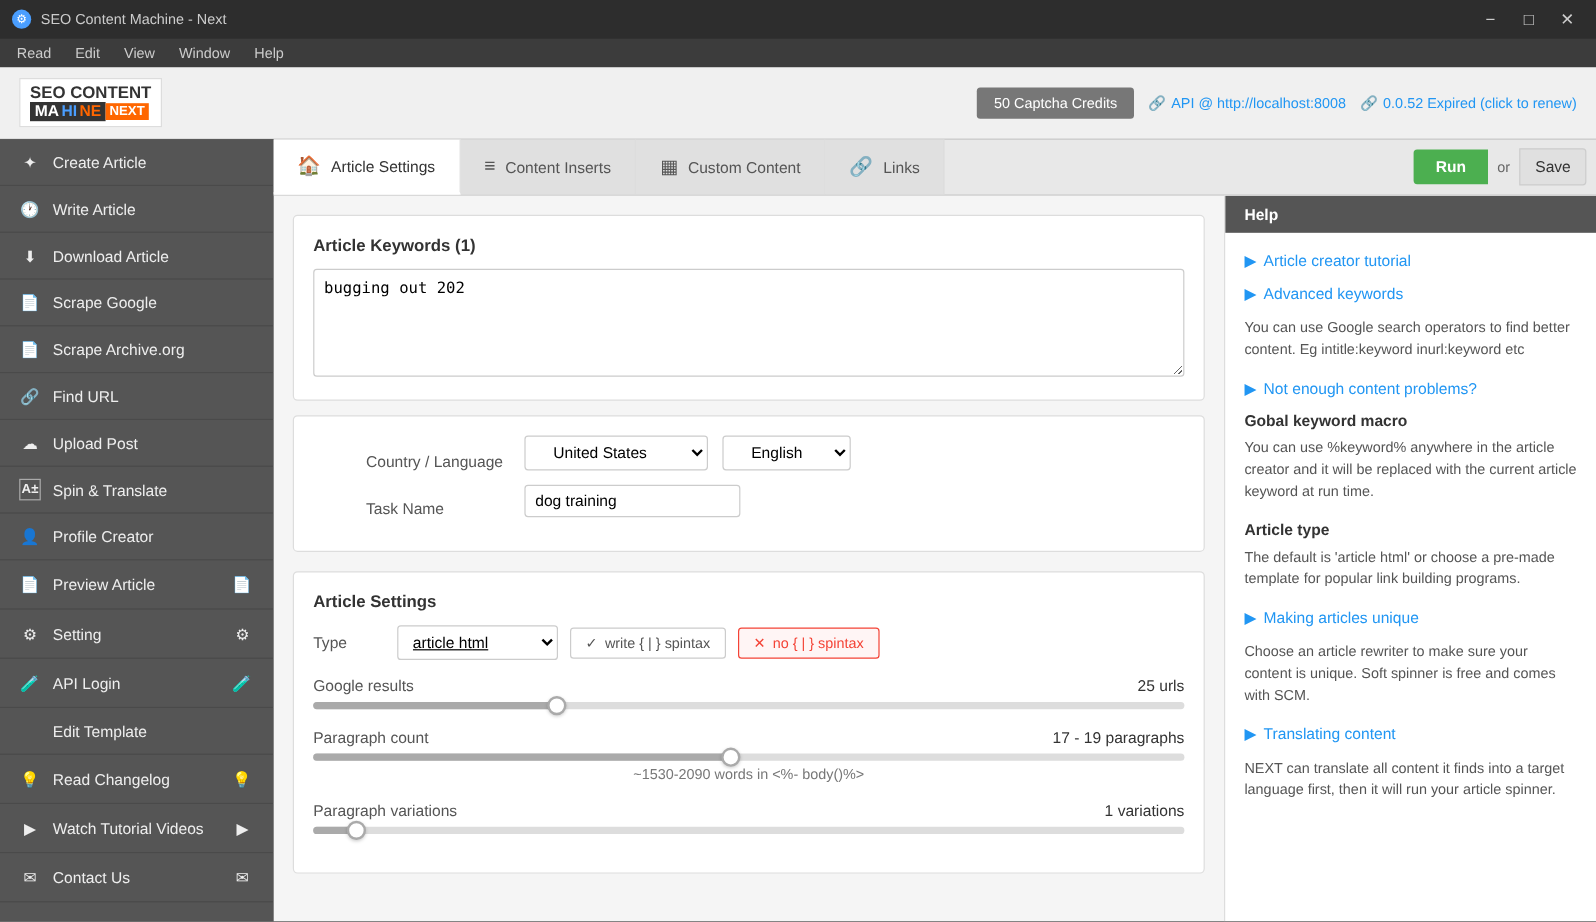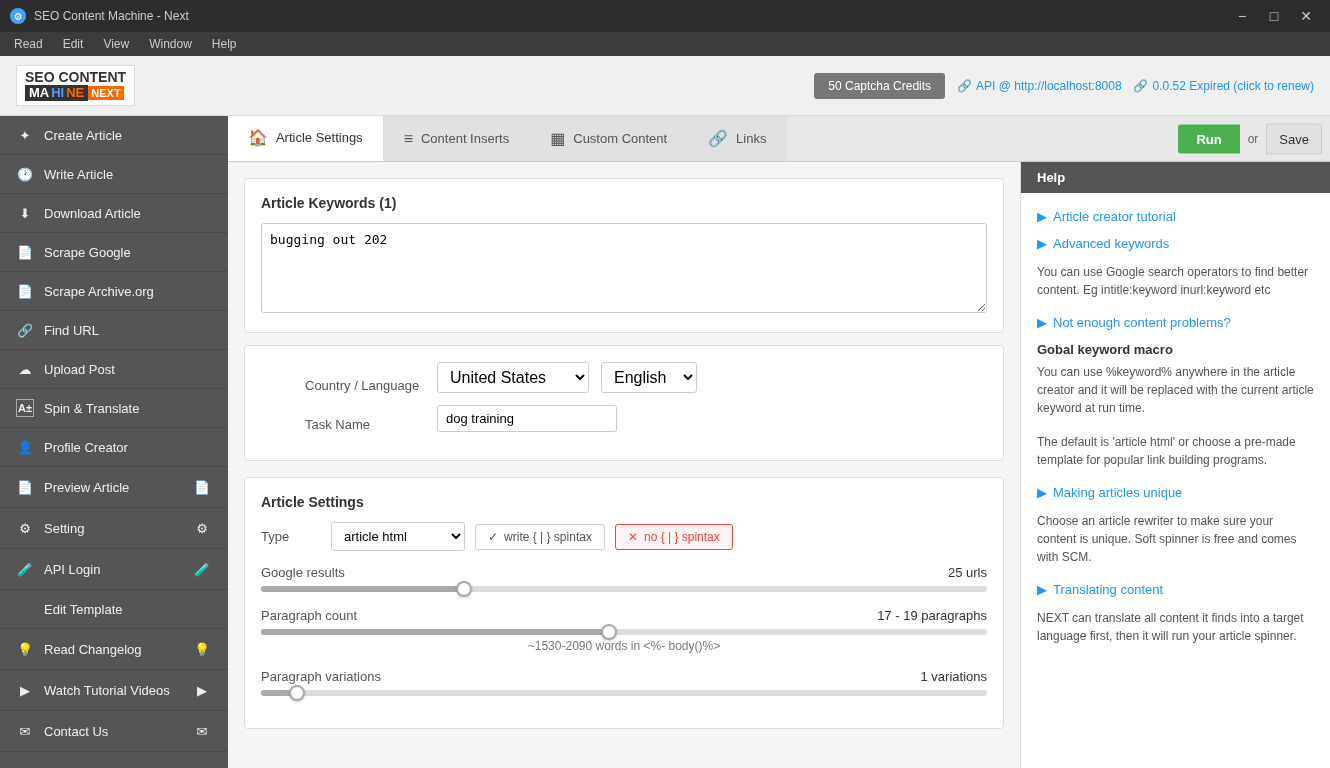--- a/index.html
+++ b/index.html
@@ -228,25 +228,25 @@
 
     .form-row {
       display: flex;
       align-items: flex-end;
       gap: 12px;
       margin-bottom: 12px;
       margin-left: 44px;
     }
     .form-label { color: #555; font-size: 13px; min-width: 120px; }
     .form-select {
-      padding: 5px 8px;
+      padding: 5px 19px;
       border: 1px solid #ccc;
       border-radius: 3px;
       background: white;
-      font-size: 16px;
+      font-size: 13px;
       cursor: pointer;
     }
     .form-input {
       padding: 5px 8px;
       border: 1px solid #ccc;
       border-radius: 3px;
       background: white;
       font-size: 13px;
       width: 180px;
     }
@@ -260,20 +260,21 @@
     }
     .settings-label { color: #555; font-size: 13px; min-width: 60px; }
 
     .type-select {
       padding: 5px 8px;
       border: 1px solid #ccc;
       border-radius: 3px;
       background: white;
       font-size: 13px;
       min-width: 130px;
+      text-decoration: underline;
     }
 
     .spintax-btn {
       display: flex;
       align-items: center;
       gap: 6px;
       padding: 5px 12px;
       border-radius: 3px;
       font-size: 12px;
       cursor: pointer;
@@ -603,20 +604,21 @@
             <div class="help-text">You can use Google search operators to find better content. Eg intitle:keyword inurl:keyword etc</div>
 
             <div class="help-link">
               <span>▶</span>
               <span>Not enough content problems?</span>
             </div>
 
             <div class="help-section-title">Gobal keyword macro</div>
             <div class="help-text">You can use %keyword% anywhere in the article creator and it will be replaced with the current article keyword at run time.</div>
 
+            <div class="help-section-title">Article type</div>
             <div class="help-text">The default is 'article html' or choose a pre-made template for popular link building programs.</div>
 
             <div class="help-link">
               <span>▶</span>
               <span>Making articles unique</span>
             </div>
             <div class="help-text">Choose an article rewriter to make sure your content is unique. Soft spinner is free and comes with SCM.</div>
 
             <div class="help-link">
               <span>▶</span>

